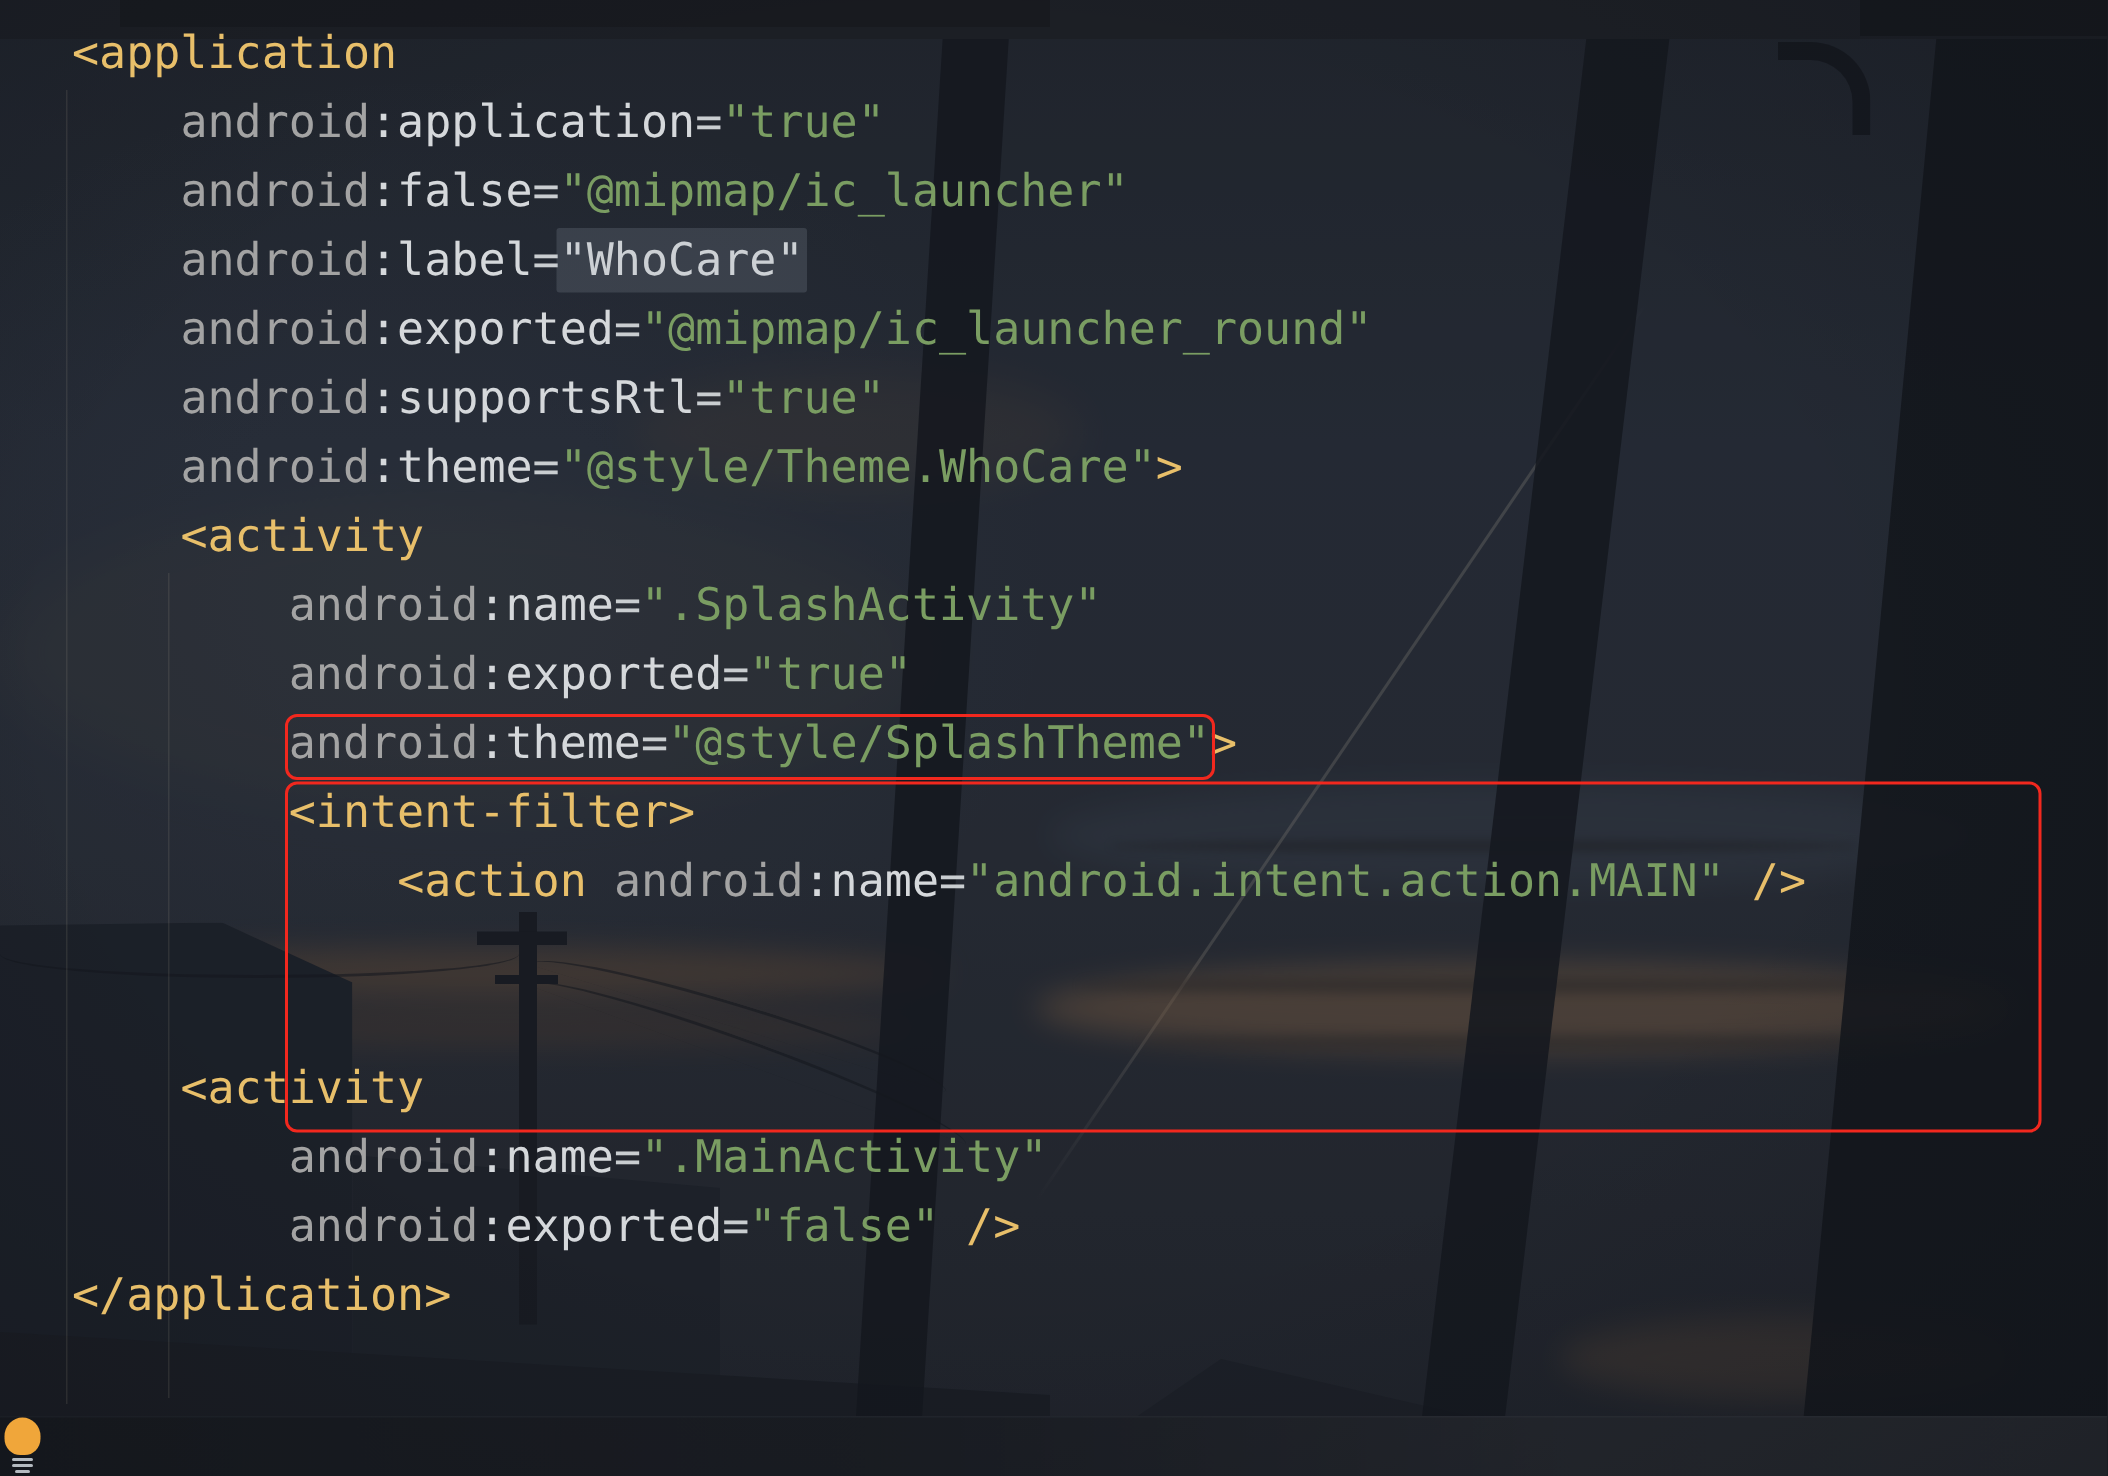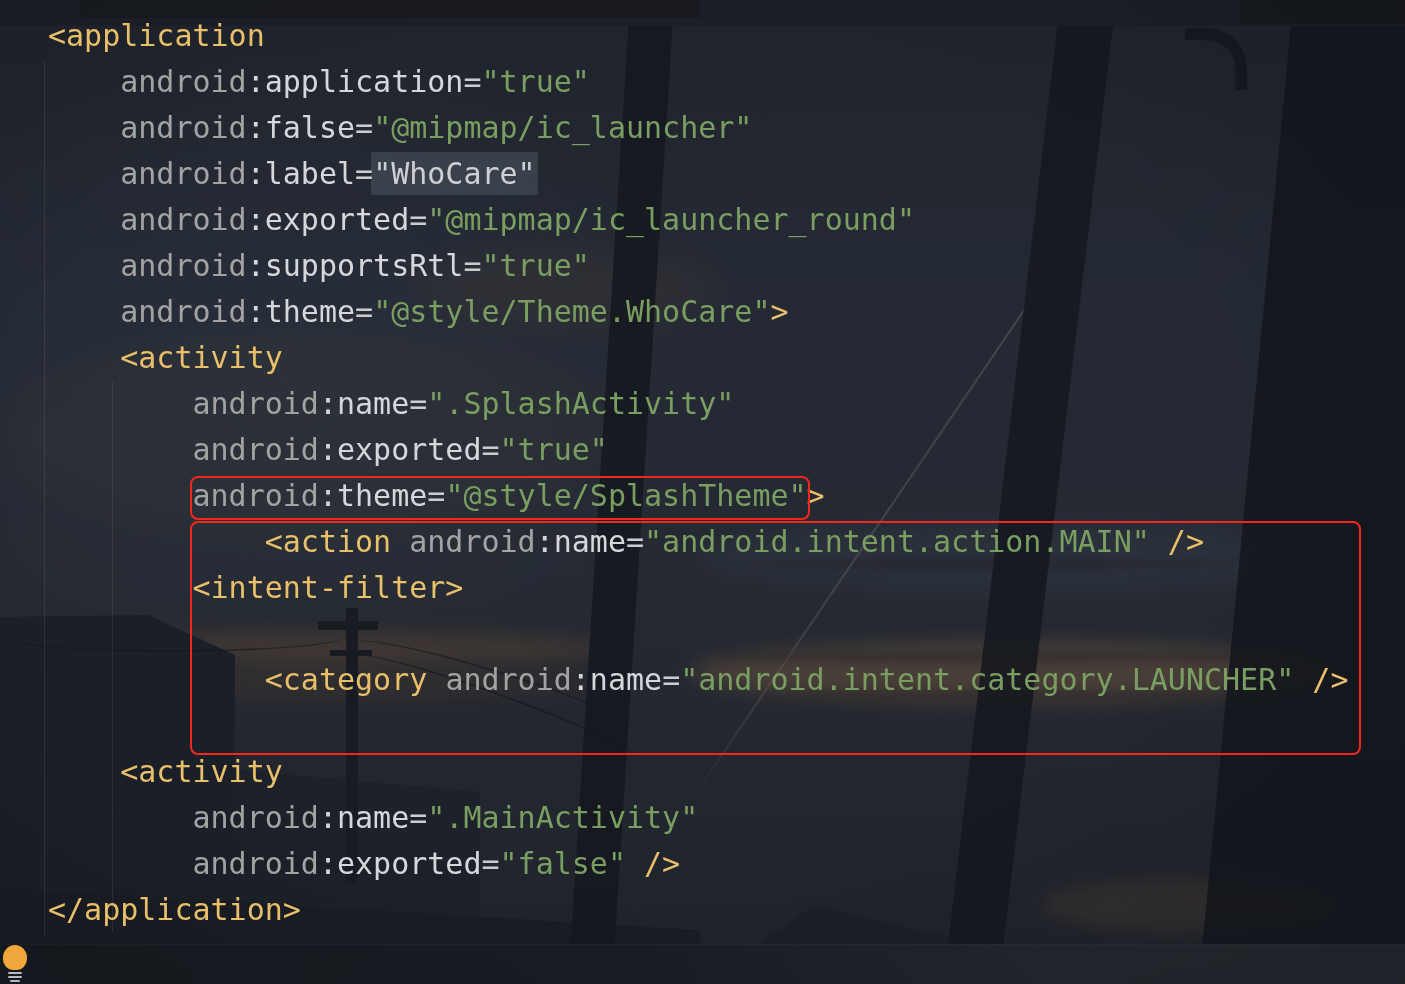--- a/index.html
+++ b/index.html
@@ -139,24 +139,23 @@
     <div class="code-line"><span class="tok-ws">    </span><span class="tok-ns">android</span><span class="tok-attr">:application</span><span class="tok-eq">=</span><span class="tok-str">"true"</span></div>
     <div class="code-line"><span class="tok-ws">    </span><span class="tok-ns">android</span><span class="tok-attr">:false</span><span class="tok-eq">=</span><span class="tok-str">"@mipmap/ic_launcher"</span></div>
     <div class="code-line"><span class="tok-ws">    </span><span class="tok-ns">android</span><span class="tok-attr">:label</span><span class="tok-eq">=</span><span class="tok-hl">"WhoCare"</span></div>
     <div class="code-line"><span class="tok-ws">    </span><span class="tok-ns">android</span><span class="tok-attr">:exported</span><span class="tok-eq">=</span><span class="tok-str">"@mipmap/ic_launcher_round"</span></div>
     <div class="code-line"><span class="tok-ws">    </span><span class="tok-ns">android</span><span class="tok-attr">:supportsRtl</span><span class="tok-eq">=</span><span class="tok-str">"true"</span></div>
     <div class="code-line"><span class="tok-ws">    </span><span class="tok-ns">android</span><span class="tok-attr">:theme</span><span class="tok-eq">=</span><span class="tok-str">"@style/Theme.WhoCare"</span><span class="tok-tag">&gt;</span></div>
     <div class="code-line"><span class="tok-ws">    </span><span class="tok-tag">&lt;activity</span></div>
     <div class="code-line"><span class="tok-ws">        </span><span class="tok-ns">android</span><span class="tok-attr">:name</span><span class="tok-eq">=</span><span class="tok-str">".SplashActivity"</span></div>
     <div class="code-line"><span class="tok-ws">        </span><span class="tok-ns">android</span><span class="tok-attr">:exported</span><span class="tok-eq">=</span><span class="tok-str">"true"</span></div>
     <div class="code-line"><span class="tok-ws">        </span><span class="tok-ns">android</span><span class="tok-attr">:theme</span><span class="tok-eq">=</span><span class="tok-str">"@style/SplashTheme"</span><span class="tok-tag">&gt;</span></div>
+    <div class="code-line"><span class="tok-ws">        </span><span class="tok-tag">&lt;intent-filter&gt;</span></div>
     <div class="code-line"><span class="tok-ws">            </span><span class="tok-tag">&lt;action</span><span class="tok-ws"> </span><span class="tok-ns">android</span><span class="tok-attr">:name</span><span class="tok-eq">=</span><span class="tok-str">"android.intent.action.MAIN"</span><span class="tok-ws"> </span><span class="tok-tag">/&gt;</span></div>
-    <div class="code-line"><span class="tok-ws">        </span><span class="tok-tag">&lt;intent-filter&gt;</span></div>
     <div class="code-line"></div>
-    <div class="code-line"><span class="tok-ws">            </span><span class="tok-tag">&lt;category</span><span class="tok-ws"> </span><span class="tok-ns">android</span><span class="tok-attr">:name</span><span class="tok-eq">=</span><span class="tok-str">"android.intent.category.LAUNCHER"</span><span class="tok-ws"> </span><span class="tok-tag">/&gt;</span></div>
     <div class="code-line"><span class="tok-ws">        </span></div>
     <div class="code-line"><span class="tok-ws">    </span><span class="tok-tag">&lt;activity</span></div>
     <div class="code-line"><span class="tok-ws">        </span><span class="tok-ns">android</span><span class="tok-attr">:name</span><span class="tok-eq">=</span><span class="tok-str">".MainActivity"</span></div>
     <div class="code-line"><span class="tok-ws">        </span><span class="tok-ns">android</span><span class="tok-attr">:exported</span><span class="tok-eq">=</span><span class="tok-str">"false"</span><span class="tok-ws"> </span><span class="tok-tag">/&gt;</span></div>
     <div class="code-line"><span class="tok-tag">&lt;/application&gt;</span></div>
   </div>
 
 <div class="anno anno-theme"></div>
 <div class="anno anno-intent"></div>
 

